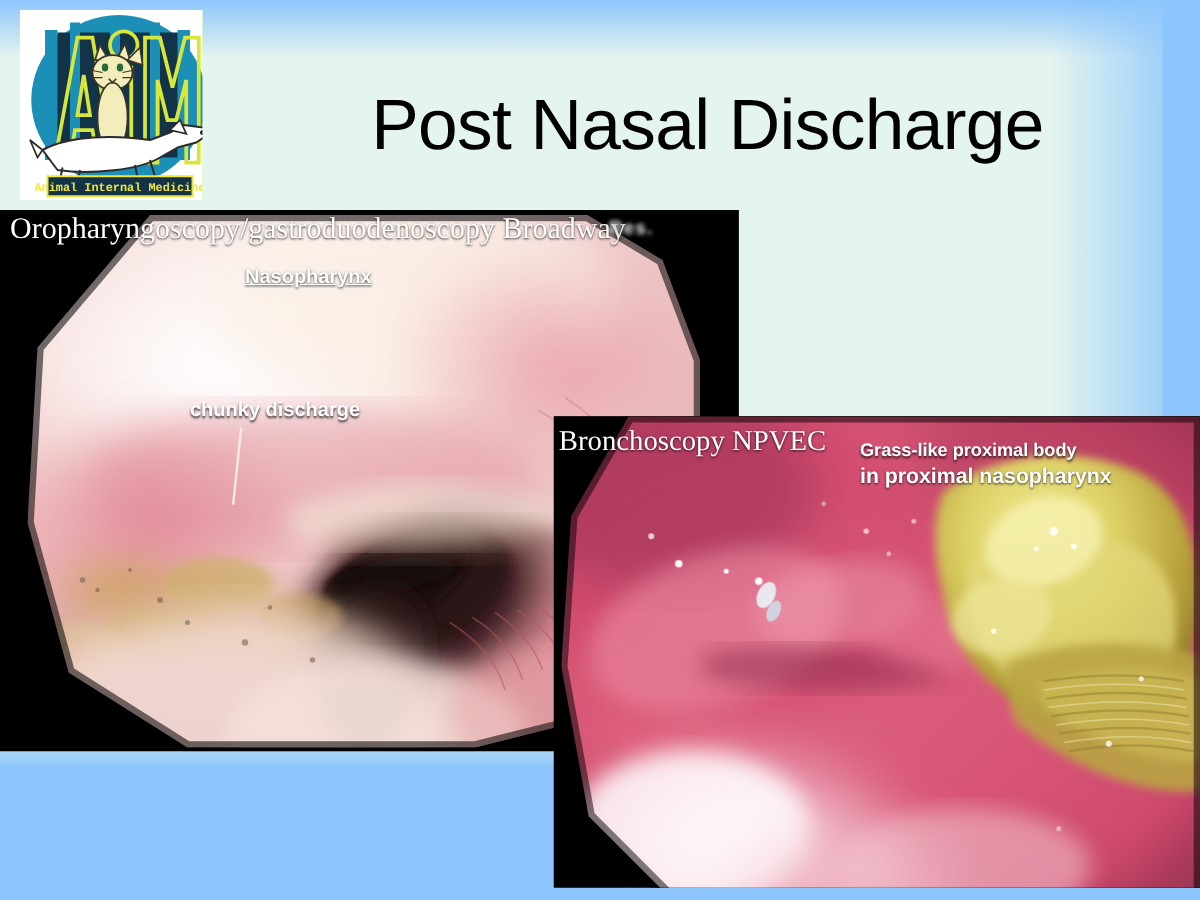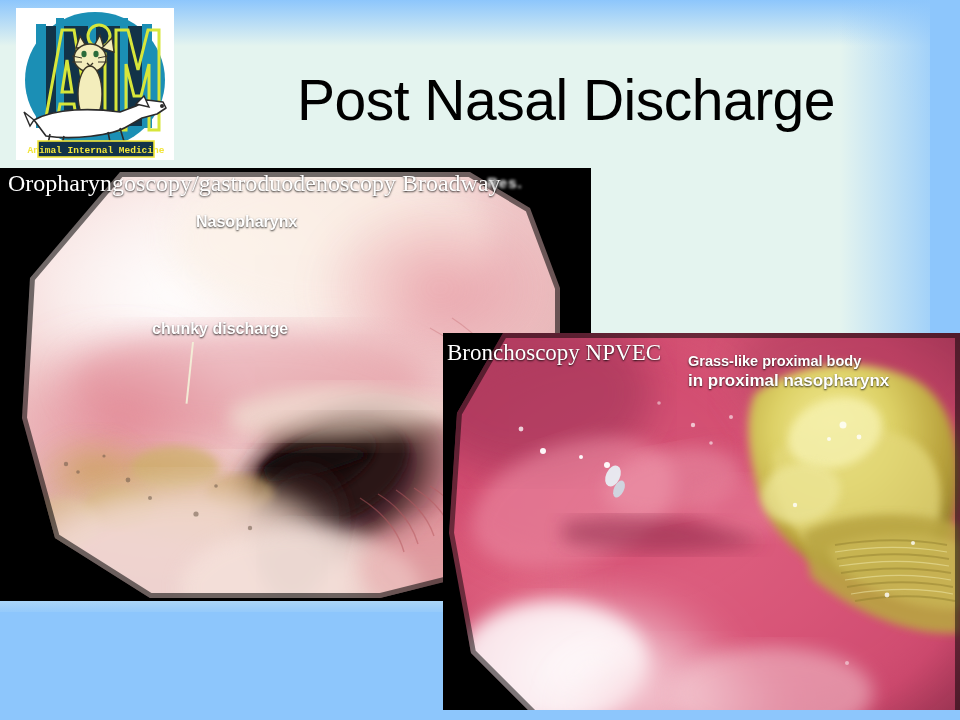--- a/index.html
+++ b/index.html
@@ -53,21 +53,21 @@
     left: 0; top: 568px;
     width: 930px; height: 48px;
     background: linear-gradient(to bottom, rgba(141,198,252,0) 0%, rgba(141,198,252,0.5) 55%, #8dc6fc 100%);
   }
 
   
   .logo-box {
     position: absolute;
     left: 16px;
     top: 8px;
-    width: 158px;
+    width: 146px;
     height: 152px;
     background: #bef264;
     overflow: hidden;
   }
   .logo-svg { display: block; }
 
   
   .slide-title {
     position: absolute;
     left: 186px;
@@ -119,21 +119,21 @@
   .cap-sans {
     font-family: "Liberation Sans", sans-serif;
     font-weight: bold;
     text-shadow: 0 1px 2px rgba(0,0,0,0.8);
   }
 
   #cap1-title   { left: 8px;   top: 170px; font-size: 24px; letter-spacing: 0px; }
   #cap1-blur    { left: 487px; top: 174px; font-size: 15px; font-weight: bold;
                   font-family: "Liberation Sans", sans-serif;
                   filter: blur(1.6px); opacity: .93; letter-spacing: 1px; }
-  #cap1-naso    { left: 196px; top: 213px; font-size: 16px; }
+  #cap1-naso    { left: 196px; top: 213px; font-size: 16px; text-decoration: underline; }
   #cap1-chunky  { left: 152px; top: 320px; font-size: 16px; }
   .pointer-line {
     position: absolute;
     left: 196px;
     top: 341px;
     width: 2px;
     height: 62px;
     background: #f3f0d8;
     transform: rotate(6deg);
     transform-origin: top center;

